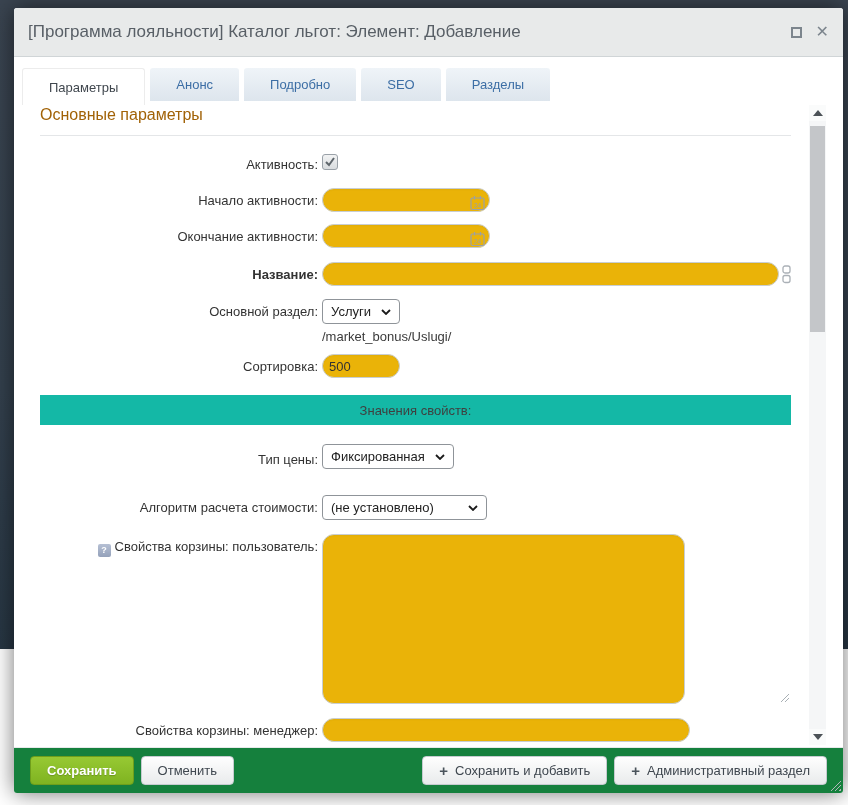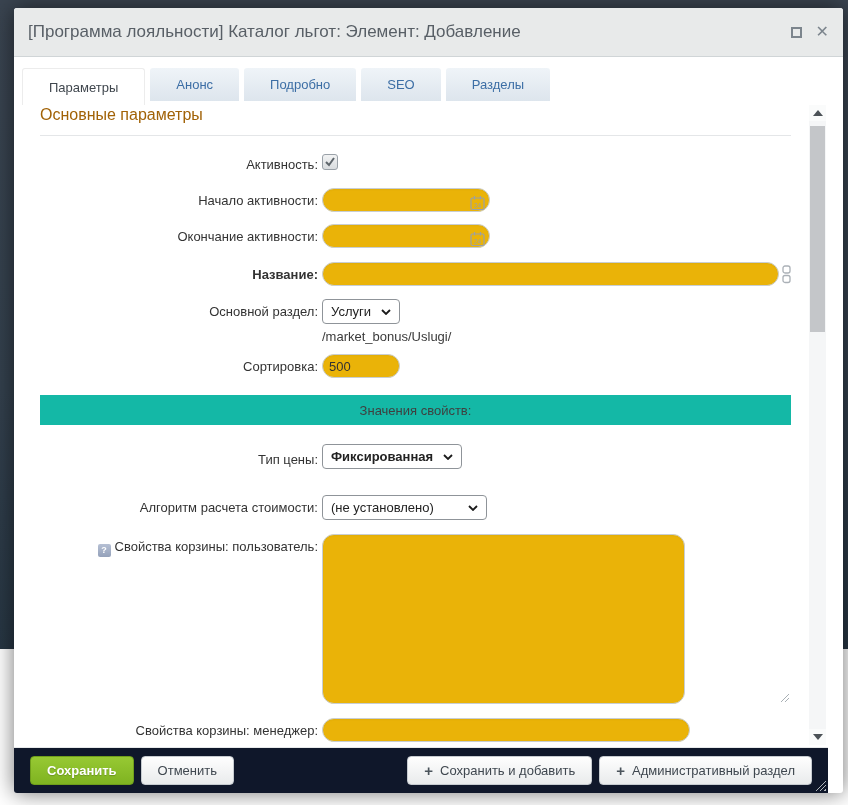--- a/index.html
+++ b/index.html
@@ -88,21 +88,21 @@
                      display:flex; align-items:center; justify-content:center; cursor:pointer; }
   .sb-up { top:0; } .sb-down { bottom:0; }
   .tri-up { width:0; height:0; border-left:5px solid transparent; border-right:5px solid transparent;
             border-bottom:6px solid #4c5257; }
   .tri-down { width:0; height:0; border-left:5px solid transparent; border-right:5px solid transparent;
               border-top:6px solid #4c5257; }
   .sb-thumb { position:absolute; left:1px; top:21px; width:15px; height:206px;
               background:#c4c6c9; cursor:grab; }
 
   
-  .footer { position:absolute; left:0; right:15px; bottom:0; height:46px; background:#0f172a;
+  .footer { position:absolute; left:0; right:0; bottom:0; height:46px; background:#15803d;
             border-top:1px solid #e7e9ea; display:flex; align-items:center;
             justify-content:space-between; padding:0 16px; }
   .fgroup { display:flex; gap:7px; align-items:center; }
   .btn { height:29px; border-radius:4px; font-size:13px; padding:0 16px; cursor:pointer;
          display:inline-flex; align-items:center; font-family:"Liberation Sans",sans-serif; }
   .btn-green { background:linear-gradient(180deg,#97c933 0%,#7fb321 100%);
                border:1px solid #6f9e1b; color:#fff; font-weight:700;
                text-shadow:0 1px 1px rgba(0,0,0,.2); }
   .btn-gray { background:linear-gradient(180deg,#fefefe 0%,#e9ebec 100%);
               border:1px solid #c6cbd0; color:#3f474f; }
@@ -218,21 +218,21 @@
           <div class="fld">
             <input type="text" class="inp-sort" value="500" style="">
           </div>
         </div>
 
         <div class="band">Значения свойств:</div>
 
         <div class="row" style="margin-bottom:26px;align-items:center;">
           <div class="lbl">Тип цены:</div>
           <div class="fld">
-            <span class="sel" style="min-width:128px;font-weight:bold;">
+            <span class="sel" style="min-width:128px;">
               <span>Фиксированная</span>
               <svg width="10" height="6" viewBox="0 0 10 6">
                 <polyline points="1,1 5,5 9,1" fill="none" stroke="#1a1a1a" stroke-width="1.8"></polyline>
               </svg>
             </span>
           </div>
         </div>
 
         <div class="row" style="margin-bottom:14px;">
           <div class="lbl">Алгоритм расчета стоимости:</div>

